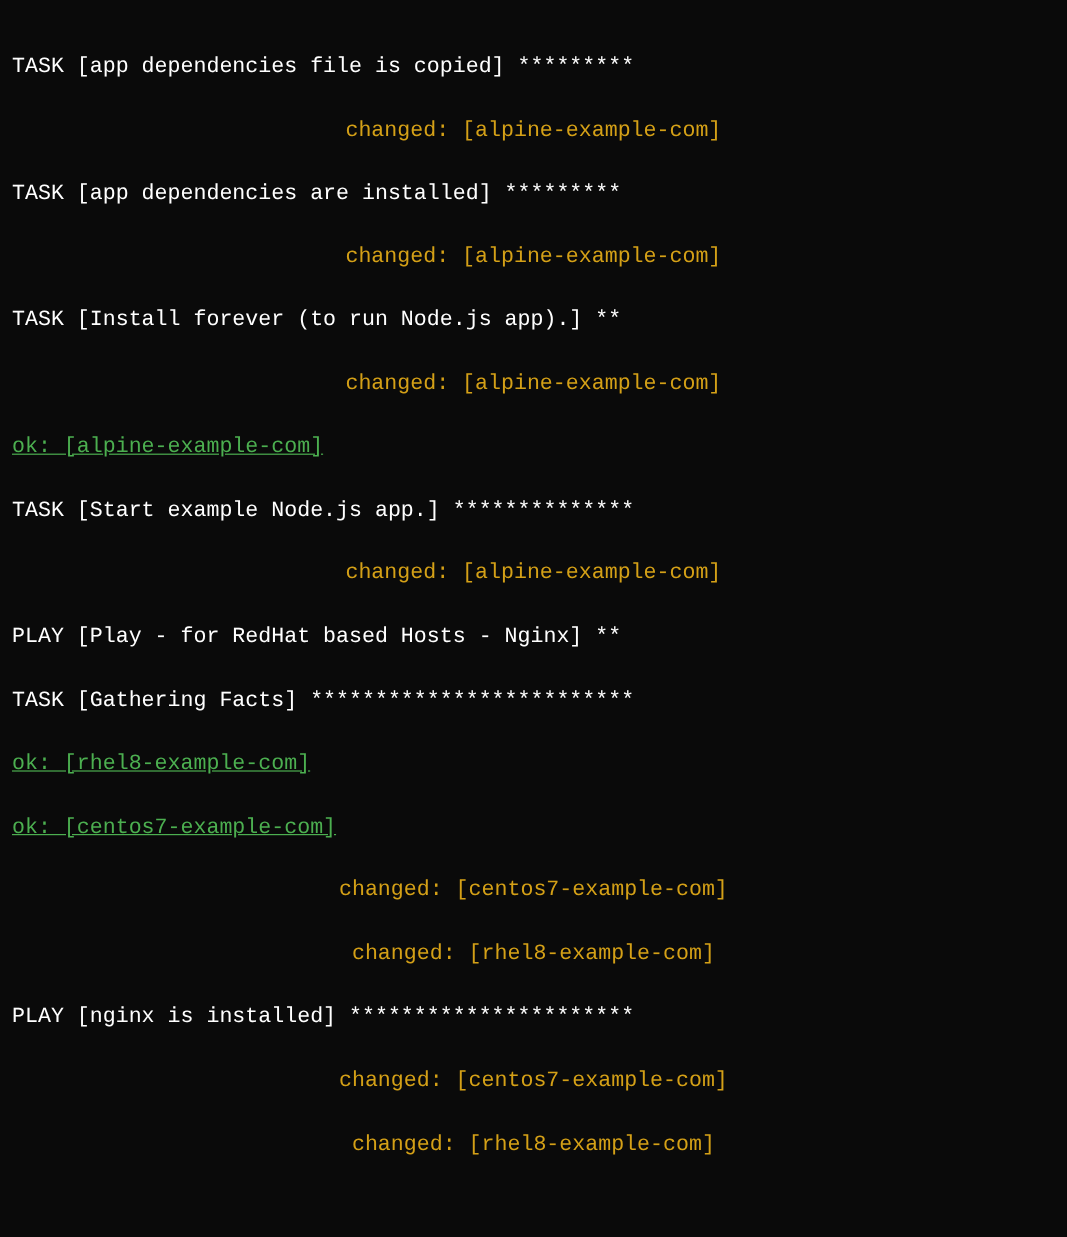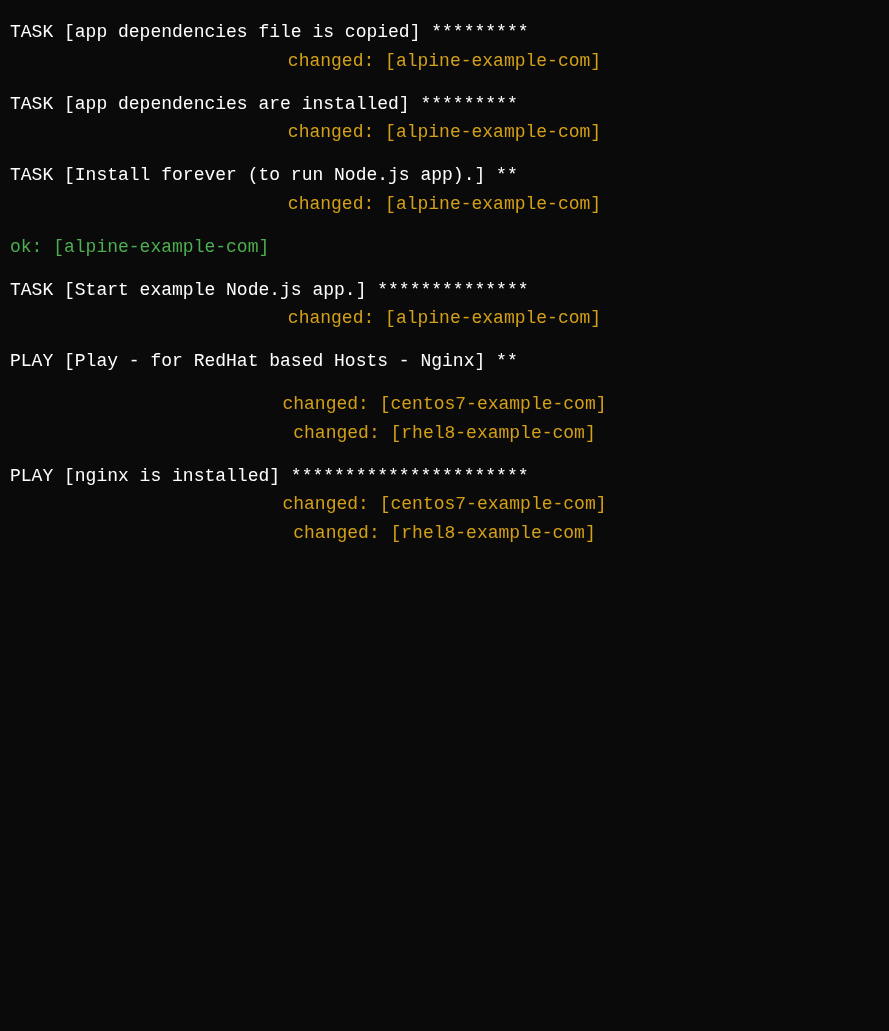--- a/index.html
+++ b/index.html
@@ -21,25 +21,26 @@
 
     .terminal {
       background-color: #0a0a0a;
       color: #ffffff;
       padding: 8px 6px;
     }
 
     .line {
       white-space: pre;
       display: block;
+      margin-top: 24px;
     }
 
     .white { color: #ffffff; }
     .orange { color: #d4a017; text-align: center; }
-    .green { color: #4caf50; }
+    .green { color: #4caf50; text-decoration: underline; }
 
     .block {
       margin-bottom: 14px;
     }
   </style>
 </head>
 <body>
 
 <div class="terminal">
 <div class="block">
@@ -58,20 +59,25 @@
       <span class="line green">ok: [alpine-example-com]</span>
     </div>
     <div class="block">
       <span class="line white">TASK [Start example Node.js app.] **************</span>
       <span class="line orange">changed: [alpine-example-com]</span>
     </div>
     <div class="block">
       <span class="line white">PLAY [Play - for RedHat based Hosts - Nginx] **</span>
     </div>
     <div class="block">
+      <span class="line white">TASK [Gathering Facts] *************************</span>
+      <span class="line green">ok: [rhel8-example-com]</span>
+      <span class="line green">ok: [centos7-example-com]</span>
+    </div>
+    <div class="block">
       <span class="line orange">changed: [centos7-example-com]</span>
       <span class="line orange">changed: [rhel8-example-com]</span>
     </div>
     <div class="block">
       <span class="line white">PLAY [nginx is installed] **********************</span>
       <span class="line orange">changed: [centos7-example-com]</span>
       <span class="line orange">changed: [rhel8-example-com]</span>
     </div>
   </div>
 

